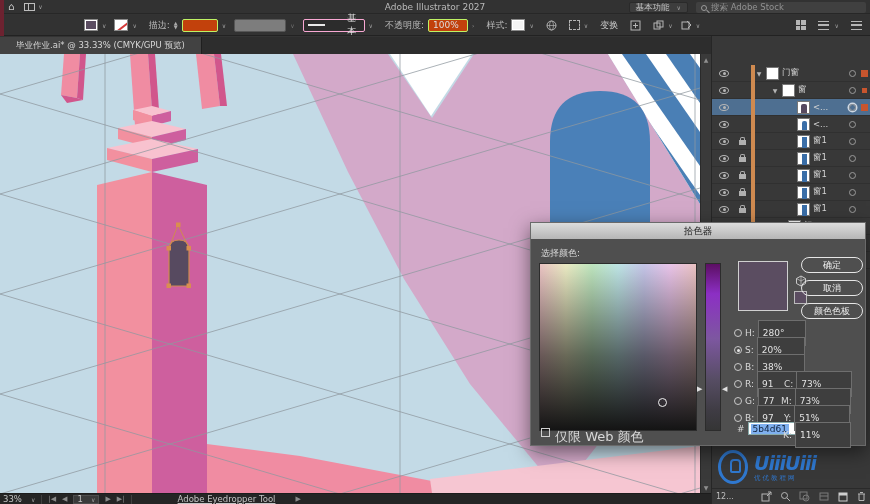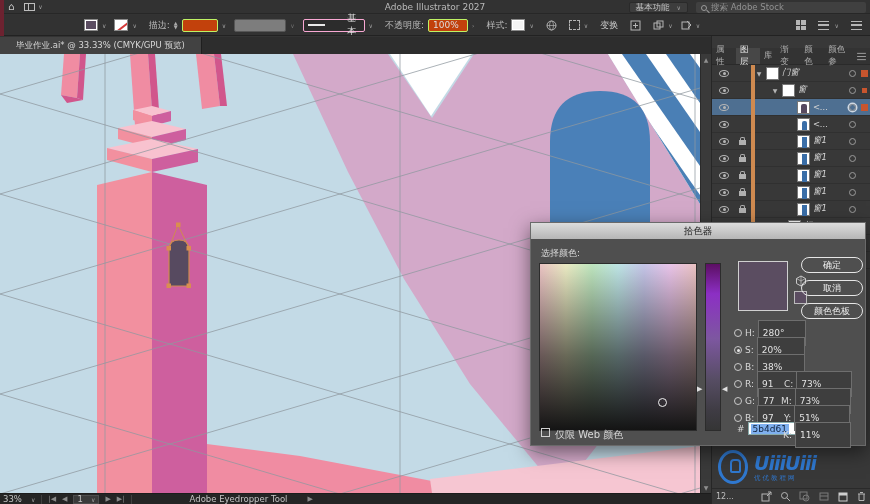--- a/index.html
+++ b/index.html
@@ -54,21 +54,21 @@
     display:flex; flex-direction:column; justify-content:space-between; align-items:center; color:#8f8f8f; font-size:6px; padding:2px 0;}
   .grid line { stroke:#8f989f; stroke-width:1; opacity:.75; }
 
   
   .panel { position:absolute; left:711px; top:36px; width:159px; height:468px; background:#383838; border-left:1px solid #262626;}
   .ptabs { position:absolute; left:0; top:12px; width:159px; height:17px; display:flex; align-items:stretch; background:#333;
     border-bottom:1px solid #2a2a2a; font-size:8.5px; color:#adadad;}
   .ptab { padding:0 4px; display:flex; align-items:center; }
   .ptab.active { background:#474747; color:#e8e8e8; }
   .ptab-menu { margin-left:auto; margin-right:4px; display:flex; align-items:center; }
-  .lrow { position:relative; height:17px; display:flex; align-items:center; border-bottom:1px solid #303030;font-style:italic; }
+  .lrow { position:relative; height:17px; display:flex; align-items:center; border-bottom:1px solid #303030; }
   .lrow.sel { background:#4e6f91; }
   .eye { width:10px; height:7px; border:1px solid #b5b5b5; border-radius:50%; position:relative; margin-left:7px; flex:0 0 auto;}
   .eye:after { content:""; position:absolute; left:2.5px; top:1.5px; width:3px; height:3px; background:#b5b5b5; border-radius:50%; }
   .lockc { width:14px; margin-left:6px; flex:0 0 auto; display:flex; justify-content:center;}
   .lock { width:7px; height:5px; background:#b0b0b0; position:relative; margin-top:3px;}
   .lock:before { content:""; position:absolute; left:1px; top:-3px; width:3px; height:3px; border:1px solid #b0b0b0; border-bottom:none; border-radius:2px 2px 0 0;}
   .lbar { width:4px; height:17px; flex:0 0 auto; margin-left:2px;}
   .lchev { font-size:6px; color:#b5b5b5; width:8px; text-align:center; flex:0 0 auto;}
   .lthumb { width:13px; height:13px; background:#fff; border:1px solid #777; margin:0 3px; flex:0 0 auto; position:relative;}
   .lthumb i { position:absolute; }
@@ -108,21 +108,21 @@
   .cube-ic { position:absolute; left:264px; top:52px; }
   .webswatch { position:absolute; left:263px; top:68px; width:13px; height:13px; border:1px solid #bbb; }
   .dbtn { position:absolute; left:270px; width:62px; height:16px; border:1.5px solid #e6e6e6; border-radius:9px;
     display:flex; align-items:center; justify-content:center; font-size:9px; color:#eee; background:transparent; }
   .frow { position:absolute; display:flex; align-items:center; gap:3px; font-size:9px; color:#d8d8d8;}
   .radio { width:8px; height:8px; border:1px solid #c9c9c9; border-radius:50%; position:relative; flex:0 0 auto;}
   .radio.on:after { content:""; position:absolute; left:1.5px; top:1.5px; width:3.5px; height:3.5px; border-radius:50%; background:#e8e8e8;}
   .vfield { width:48px; height:13px; background:#3e3e3e; border:1px solid #6e6e6e; display:flex; align-items:center; padding:12px 4px; color:#e2e2e2;}
   .hexfield { width:58px; height:13px; background:#fff; border:1px solid #8aa; display:flex; align-items:center; padding:0 2px;}
   .hexsel { background:#7fb0ef; color:#10233f; padding:0 2px; font-size:9px;}
-  .chkrow { position:absolute; left:10px; top:205px; display:flex; align-items:flex-start; gap:5px; font-size:10px; color:#d8d8d8;}
+  .chkrow { position:absolute; left:10px; top:205px; display:flex; align-items:flex-start; gap:5px; font-size:13px; color:#d8d8d8;}
   .chk { width:9px; height:9px; border:1px solid #d0d0d0; background:transparent; }
 
   
   .statusbar { position:absolute; left:0; top:493px; width:711px; height:11px; background:#252525;
     display:flex; align-items:center; gap:6px; font-size:8.5px; color:#c3c3c3; padding:0 3px; border-top:1px solid #1c1c1c;}
   .sdiv { width:1px; height:9px; background:#404040; }
   .navgrp { color:#8a8a8a; font-size:7px; display:flex; gap:3px; align-items:center;}
   .abfield { min-width:26px; height:9px; background:#3a3a3a; border:1px solid #4d4d4d; display:flex; align-items:center; justify-content:space-between; padding:0 3px;}
 </style>
 </head>
@@ -303,31 +303,20 @@
       </g>
     </svg>
   </div>
 
   <div class="vscroll">
     <span>▲</span>
     <span>▼</span>
   </div>
 
   <div class="panel">
-    <div class="ptabs">
-      <div class="ptab">属性</div>
-      <div class="ptab active">图层</div>
-      <div class="ptab">库</div>
-      <div class="ptab">渐变</div>
-      <div class="ptab">颜色</div>
-      <div class="ptab">颜色参</div>
-      <div class="ptab-menu">
-          <span class="hamb" style="transform:scale(.8);"></span>
-        </div>
-    </div>
     <div style="position:absolute;left:0;top:29px;width:159px;">
 
       <div class="lrow">
         <span class="eye"></span>
         <span class="lockc"></span>
         <span class="lbar" style="background:#cf8a50;"></span>
         <span class="lchev">▼</span>
         <span class="lthumb"></span>
         <span class="lname">门窗</span>
         <span class="ltarget"></span>
@@ -634,17 +623,17 @@
     <span class="sdiv"></span>
     <span class="navgrp">|◀</span>
     <span class="navgrp">◀</span>
     <span class="abfield">
       <span>1</span>
       <span class="chev">∨</span>
     </span>
     <span class="navgrp">▶</span>
     <span class="navgrp">▶|</span>
     <span class="sdiv"></span>
-    <span style="margin-left:52px;">Adobe Eyedropper Tool</span>
+    <span style="margin-left:40px;text-decoration:underline;">Adobe Eyedropper Tool</span>
     <span class="navgrp" style="margin-left:14px;">▶</span>
   </div>
 
 </div>
 
 </body></html>

